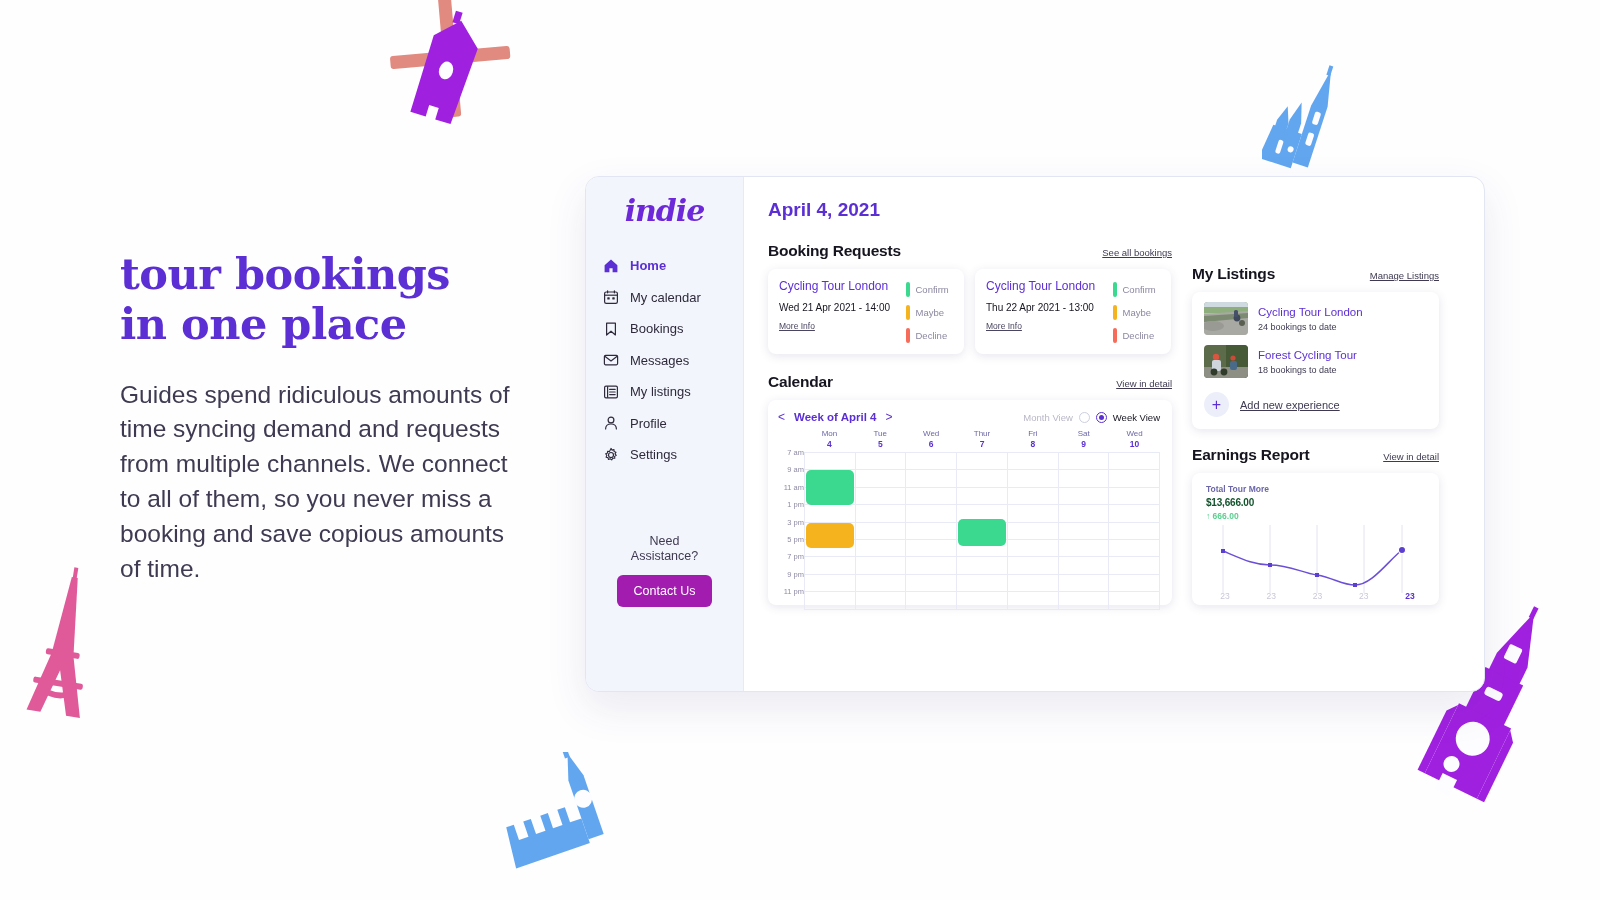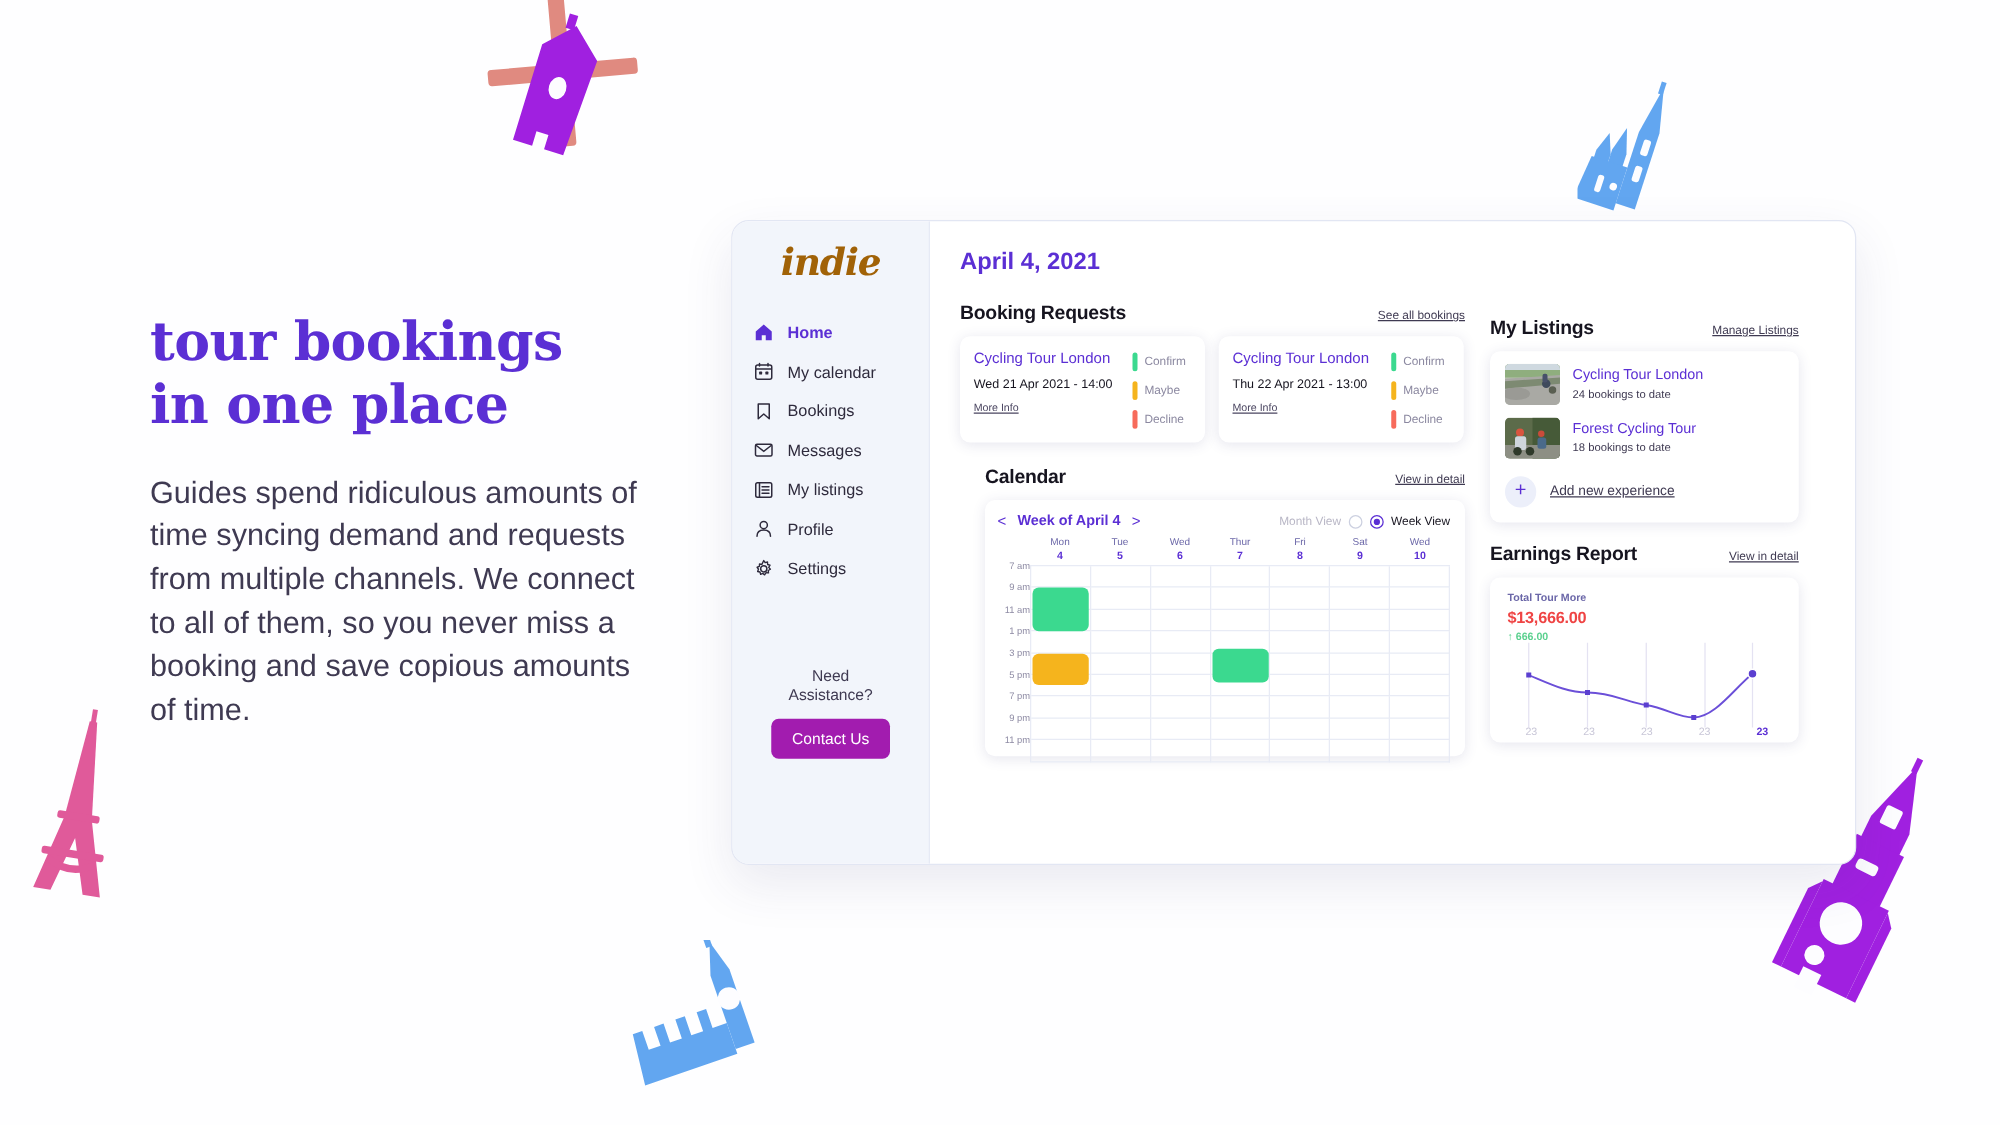--- a/index.html
+++ b/index.html
@@ -48,21 +48,21 @@
   .sidebar {
     width: 158px; flex: 0 0 158px;
     background: #f2f5fb;
     border-right: 1px solid #e6eaf5;
     padding-top: 16px;
     position: relative;
   }
   .logo {
     font-family: "DejaVu Serif", "Liberation Serif", serif;
     font-style: italic; font-weight: 700;
-    font-size: 30px; color: #a16207;
+    font-size: 30px; color: #6d28d9;
     text-align: center; margin-bottom: 22px;
     letter-spacing: -1px;
   }
   .nav { padding-left: 17px; }
   .nav-item {
     display: flex; align-items: center;
     gap: 11px; height: 31.5px;
     font-size: 13px; color: #2e2a3c;
   }
   .nav-item.active { color: #5b2fd4; font-weight: 700; }
@@ -79,21 +79,21 @@
     background: #a21caf; color: #fff;
     font-size: 12.5px; padding: 9px 17px;
     border-radius: 6px; border: none;
     font-family: inherit; cursor: pointer;
   }
 
   
   .main { flex: 1; padding: 22px 22px 11px 24px; position: relative; }
   .date-title { font-size: 19px; font-weight: 700; color: #5b2fd4; margin-bottom: 21px; }
 
-  .cols { display: flex; gap: 20px; align-items: center; }
+  .cols { display: flex; gap: 20px; align-items: flex-end; }
   .col-left { width: 404px; flex: 0 0 404px; }
   .col-right { width: 247px; flex: 0 0 247px; }
 
   .sec-head {
     display: flex; align-items: baseline; justify-content: space-between;
     margin-bottom: 9px;
   }
   .sec-title { font-size: 15.5px; font-weight: 700; color: #16141f; letter-spacing:-0.2px; }
   .sec-link { font-size: 9.5px; color: #3f3a52; text-decoration: underline; cursor:pointer; }
 
@@ -108,21 +108,21 @@
   .req-info { padding: 10px 0 0 11px; flex: 1; }
   .req-name { font-size: 12px; color: #5b2fd4; margin-bottom: 9px; }
   .req-when { font-size: 10px; color: #16141f; margin-bottom: 8px; }
   .req-more { font-size: 8.5px; color: #4a4560; text-decoration: underline; cursor:pointer; }
   .req-actions { width: 58px; padding: 9px 0 0 0; }
   .act { display:flex; align-items:center; gap:6px; height: 23px; cursor:pointer; }
   .act-bar { width: 3.5px; height: 15px; border-radius: 2px; }
   .act-lbl { font-size: 9.5px; color: #8b88a0; }
 
   
-  .cal-wrap { margin-top: 19px; margin-left: 20px; }
+  .cal-wrap { margin-top: 19px; }
   .cal-card {
     background:#fff; border-radius: 8px;
     box-shadow: 0 2px 10px rgba(60,60,120,0.13);
     padding: 10px 12px 8px 10px;
     height: 205px;
   }
   .cal-top { display:flex; align-items:center; justify-content:space-between; margin-bottom: 6px; }
   .cal-nav { display:flex; align-items:center; gap:9px; color:#5b2fd4; font-size:11.5px; font-weight:700; }
   .cal-arrow { color:#5b2fd4; font-size:12px; cursor:pointer; font-weight:400; }
   .cal-toggle { display:flex; align-items:center; gap:6px; font-size:9.5px; }
@@ -161,21 +161,21 @@
     width:25px; height:25px; border-radius:50%; background:#eceffa;
     display:flex; align-items:center; justify-content:center;
     color:#5b2fd4; font-size:16px; line-height:1; flex:0 0 25px;
   }
   .add-lbl { font-size:11px; color:#3f3a52; text-decoration:underline; }
 
   
   .earn-wrap { margin-top: 17px; }
   .earn-card { padding: 11px 12px 6px 14px; height: 132px; position:relative; }
   .earn-lbl { font-size:8.5px; font-weight:700; color:#6b67a8; margin-bottom:3px; }
-  .earn-val { font-size:13px; font-weight:700; color:#ef4444; letter-spacing:-0.2px; }
+  .earn-val { font-size:10px; font-weight:700; color:#14532d; letter-spacing:-0.2px; }
   .earn-delta { font-size:8.5px; font-weight:700; color:#5ad08e; margin-top:3px; }
   .earn-chart { position:absolute; left:10px; right:6px; top:52px; height:72px; }
   .earn-ticks { position:absolute; left:10px; right:6px; bottom:4px; display:flex; }
   .tick { flex:1; text-align:center; font-size:8.5px; color:#c9c7d8; }
   .tick.cur { color:#5b2fd4; font-weight:700; }
 </style>
 </head>
 <body>
 
 <div class="stage">

